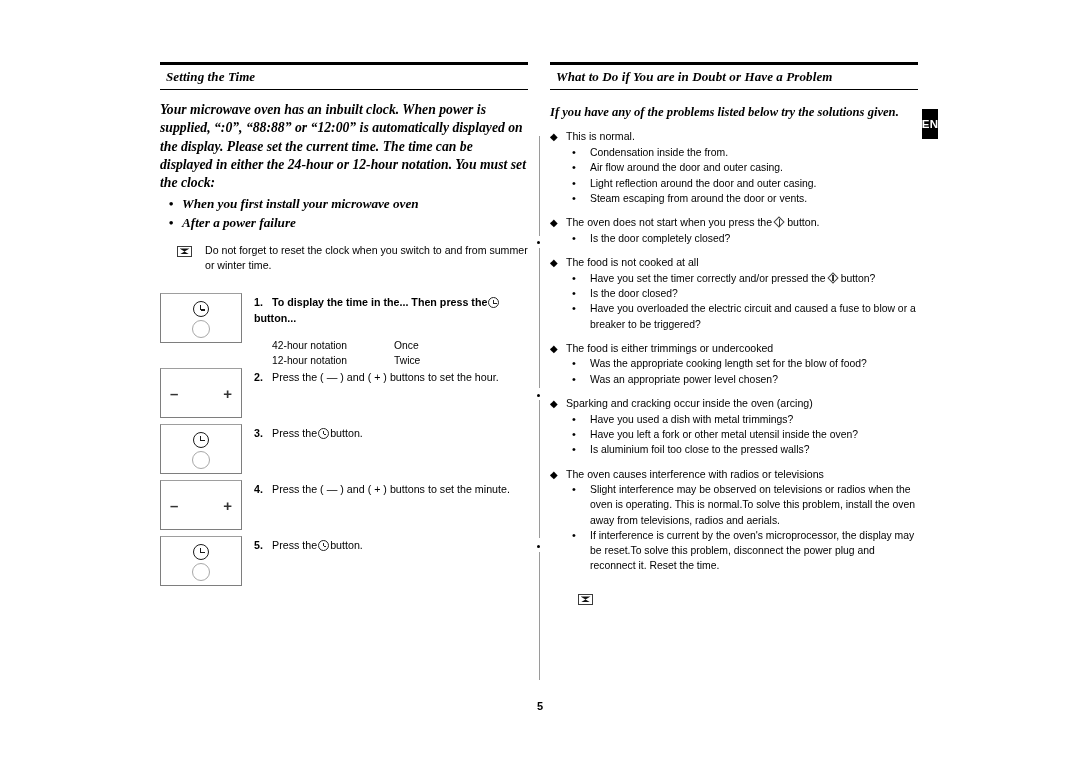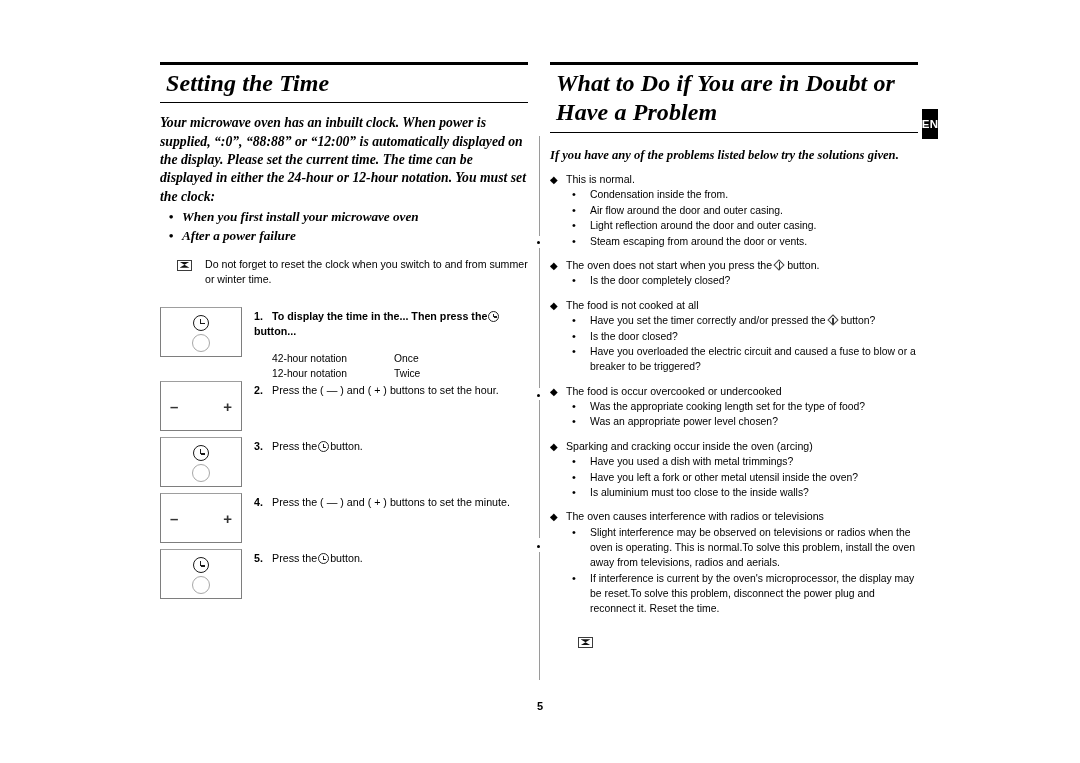--- a/index.html
+++ b/index.html
@@ -66,21 +66,21 @@
   .rule-thin {
     border-top: 1.5px solid #000;
     height: 0;
     line-height: 0;
     font-size: 0;
   }
   .section-title {
     font-family: "Liberation Serif", serif;
     font-style: italic;
     font-weight: bold;
-    font-size: 24px;
+    font-size: 13px;
     line-height: 1.22;
     padding: 4px 0 4px 6px;
     letter-spacing: 0.1px;
   }
 
   
   .intro {
     font-family: "Liberation Serif", serif;
     font-style: italic;
     font-weight: bold;
@@ -549,25 +549,25 @@
       </div>
       <div class="prob-sub">
         <span class="sdot">•</span>
         <span class="stext">Have you overloaded the electric circuit and caused a fuse to blow or a breaker to be triggered?</span>
       </div>
     </div>
 
     <div class="prob-group">
       <div class="prob-head">
         <span class="diamond">◆</span>
-        <span class="ptext">The food is occur overcooked or undercooked</span>
-      </div>
-      <div class="prob-sub">
-        <span class="sdot">•</span>
-        <span class="stext">Was the appropriate cooking length set for the type of food?</span>
+        <span class="ptext">The food is either trimmings or undercooked</span>
+      </div>
+      <div class="prob-sub">
+        <span class="sdot">•</span>
+        <span class="stext">Was the appropriate cooking length set for the blow of food?</span>
       </div>
       <div class="prob-sub">
         <span class="sdot">•</span>
         <span class="stext">Was an appropriate power level chosen?</span>
       </div>
     </div>
 
     <div class="prob-group">
       <div class="prob-head">
         <span class="diamond">◆</span>
@@ -576,21 +576,21 @@
       <div class="prob-sub">
         <span class="sdot">•</span>
         <span class="stext">Have you used a dish with metal trimmings?</span>
       </div>
       <div class="prob-sub">
         <span class="sdot">•</span>
         <span class="stext">Have you left a fork or other metal utensil inside the oven?</span>
       </div>
       <div class="prob-sub">
         <span class="sdot">•</span>
-        <span class="stext">Is aluminium must too close to the inside walls?</span>
+        <span class="stext">Is aluminium foil too close to the pressed walls?</span>
       </div>
     </div>
 
     <div class="prob-group">
       <div class="prob-head">
         <span class="diamond">◆</span>
         <span class="ptext">The oven causes interference with radios or televisions</span>
       </div>
       <div class="prob-sub">
         <span class="sdot">•</span>

